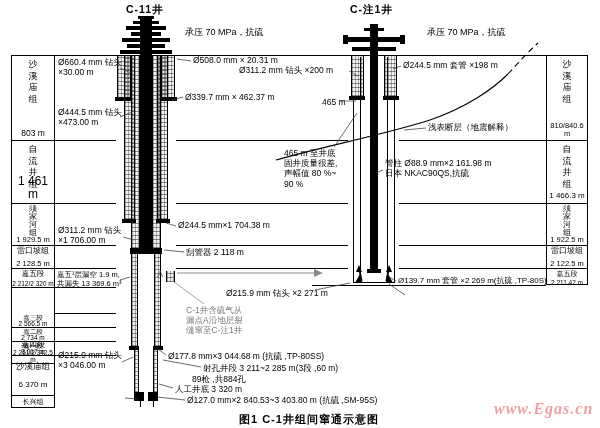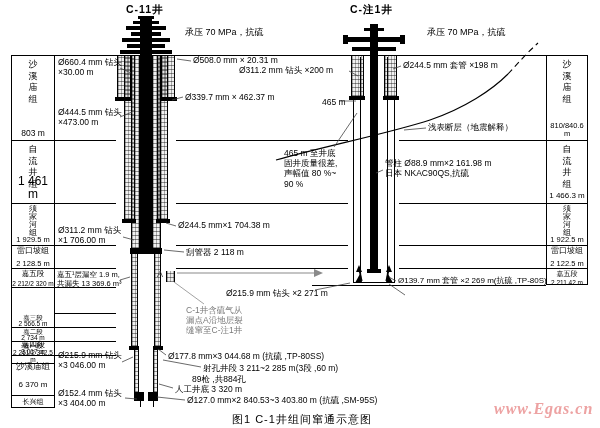--- a/index.html
+++ b/index.html
@@ -18,21 +18,21 @@
   .ann{position:absolute;font-size:8.5px;line-height:1.2;white-space:pre-line;color:#000;}
   .ann.small{font-size:7.5px;}
   .ann.gray{color:#7a7a7a;}
   .welltitle{position:absolute;font-size:10.5px;font-weight:bold;letter-spacing:1px;}
   .hatch{position:absolute;box-sizing:border-box;border-left:1px solid #000;border-right:1px solid #000;
          background:
            repeating-linear-gradient(90deg, rgba(0,0,0,.30) 0 1px, transparent 1px 3px),
            repeating-linear-gradient(0deg, rgba(0,0,0,.45) 0 1px, rgba(0,0,0,.06) 1px 4px);}
   .blk{position:absolute;background:#000;}
   .shoe{position:absolute;background:#000;}
-  .caption{position:absolute;font-size:11px;font-weight:normal;letter-spacing:1px;}
+  .caption{position:absolute;font-size:11px;font-weight:bold;letter-spacing:1px;margin-left:7px;}
   .watermark{position:absolute;font-family:"Liberation Serif",serif;font-style:italic;font-weight:bold;
              font-size:16px;color:#eda2a2;letter-spacing:1px;}
   svg.overlay{position:absolute;left:0;top:0;width:600px;height:428px;pointer-events:none;}
 </style>
 </head>
 <body>
 
 <div class="canvas">
 
   <div class="line" style="left:11px;top:55px;width:577px;"></div>
@@ -256,22 +256,20 @@
   <div class="ann" style="left:186px;top:247px;">刮管器 2 118 m</div>
   <div class="ann" style="left:226px;top:288px;">Ø215.9 mm 钻头 ×2 271 m</div>
   <div class="ann gray" style="left:186px;top:305px;">C-1井含硫气从
 漏点A沿地层裂
 缝窜至C-注1井</div>
   <div class="ann small" style="left:57px;top:270px;">嘉五¹层漏空 1.9 m,
 共漏失 13 369.6 m³</div>
   <div class="ann" style="left:398px;top:276px;font-size:8px;">Ø139.7 mm 套管 ×2 269 m(抗硫 ,TP-80S)</div>
   <div class="ann" style="left:58px;top:350px;">Ø215.9 mm 钻头
 ×3 046.00 m</div>
-  <div class="ann" style="left:58px;top:388px;">Ø152.4 mm 钻头
-×3 404.00 m</div>
   <div class="ann" style="left:168px;top:351px;">Ø177.8 mm×3 044.68 m (抗硫 ,TP-80SS)</div>
   <div class="ann" style="left:203px;top:363px;">射孔井段 3 211~2 285 m(3段 ,60 m)</div>
   <div class="ann" style="left:192px;top:374px;">89枪 ,共884孔</div>
   <div class="ann" style="left:175px;top:384px;">人工井底 3 320 m</div>
   <div class="ann" style="left:187px;top:395px;">Ø127.0 mm×2 840.53~3 403.80 m (抗硫 ,SM-95S)</div>
 
   <div class="caption" style="left:232px;top:412px;">图1  C-1井组间窜通示意图</div>
   <div class="watermark" style="left:494px;top:400px;">www.Egas.cn</div>
 </div>
 

